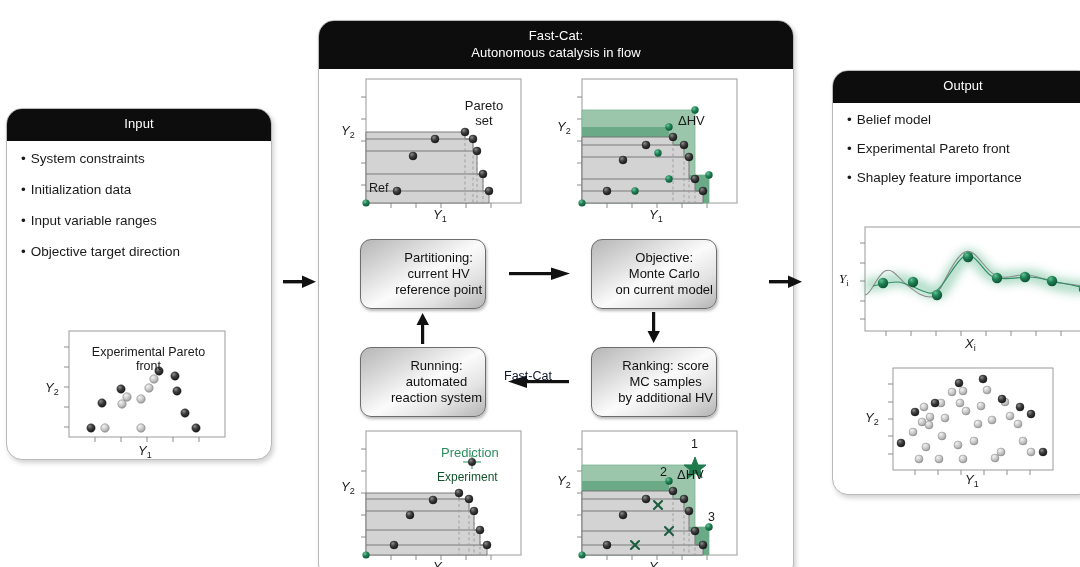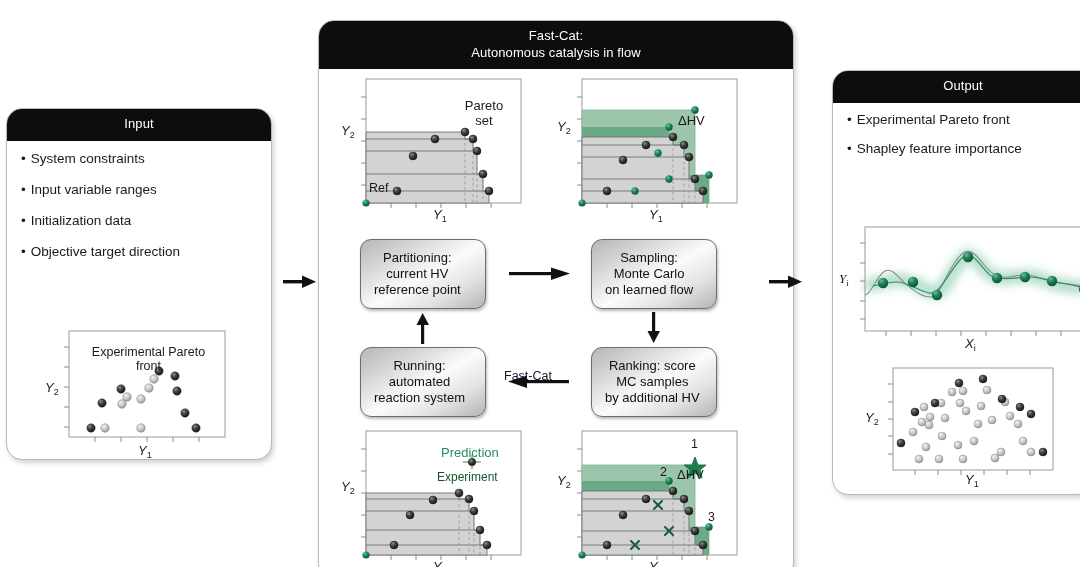--- a/index.html
+++ b/index.html
@@ -69,26 +69,26 @@
 
   
   .procbox {
     position: absolute;
     border: 1px solid #6d6d6d;
     border-radius: 11px;
     background: linear-gradient(150deg,#b6b6b6 0%, #d2d2d2 22%, #fbfbfb 52%, #e2e2e2 75%, #b4b4b4 100%);
     box-shadow: 1px 2px 3px rgba(0,0,0,0.28);
     display: flex;
     align-items: center;
-    justify-content: flex-start;
+    justify-content: flex-end;
     text-align: center;
     font-size: 13px;
     line-height: 1.25;
     color: #111111;
-    padding: 13px;
+    padding: 3px;
   }
   .cyclabel {
     position: absolute;
     font-size: 12.5px;
     color: #0f172a;
     white-space: nowrap;
   }
   .arrow { position: absolute; }
 </style>
 </head>
@@ -99,24 +99,24 @@
   <div class="panel" style="left:6px; top:108px; width:266px; height:352px;">
     <div class="panel-header">
       <span>Input</span>
     </div>
     <div class="panel-body" style="height:305px;">
       <div class="bullets">
         <div class="bullet">
           <span class="dot">•</span><span>System constraints</span>
         </div>
         <div class="bullet">
+          <span class="dot">•</span><span>Initialization data</span>
+        </div>
+        <div class="bullet">
           <span class="dot">•</span><span>Input variable ranges</span>
-        </div>
-        <div class="bullet">
-          <span class="dot">•</span><span>Initialization data</span>
         </div>
         <div class="bullet">
           <span class="dot">•</span><span>Objective target direction</span>
         </div>
       </div>
 
       <div class="chart" style="left:48px; top:186px; width:175px; height:130px;">
         <svg width="175" height="130" viewBox="0 0 175 130">
           <defs>
             <radialGradient id="gdark" cx="35%" cy="30%" r="75%">
@@ -335,23 +335,23 @@
       <div class="procbox" style="left:41px; top:170px; width:126px; height:70px;">
         <div>
           <span>Partitioning:</span><br>
           <span>current HV</span><br>
           <span>reference point</span>
         </div>
       </div>
 
       <div class="procbox" style="left:272px; top:170px; width:126px; height:70px;">
         <div>
-          <span>Sampling:</span><br>
+          <span>Objective:</span><br>
           <span>Monte Carlo</span><br>
-          <span>on learned flow</span>
+          <span>on current model</span>
         </div>
       </div>
 
       <div class="procbox" style="left:41px; top:278px; width:126px; height:70px;">
         <div>
           <span>Running:</span><br>
           <span>automated</span><br>
           <span>reaction system</span>
         </div>
       </div>
@@ -552,20 +552,23 @@
         </g>
       </svg>
   </div>
 
   <div class="panel" style="left:812px; top:70px; width:262px; height:425px;margin-left:20px;">
     <div class="panel-header">
       <span>Output</span>
     </div>
     <div class="panel-body" style="height:378px;">
       <div class="bullets" style="padding-top:9px;">
+        <div class="bullet" style="margin-bottom:13px;">
+          <span class="dot">•</span><span>Belief model</span>
+        </div>
         <div class="bullet" style="margin-bottom:13px;">
           <span class="dot">•</span><span>Experimental Pareto front</span>
         </div>
         <div class="bullet" style="margin-bottom:10px;">
           <span class="dot">•</span><span>Shapley feature importance</span>
         </div>
       </div>
 
       <div class="chart" style="left:8px; top:120px; width:250px; height:130px;">
         <svg width="250" height="130" viewBox="0 0 250 130">

